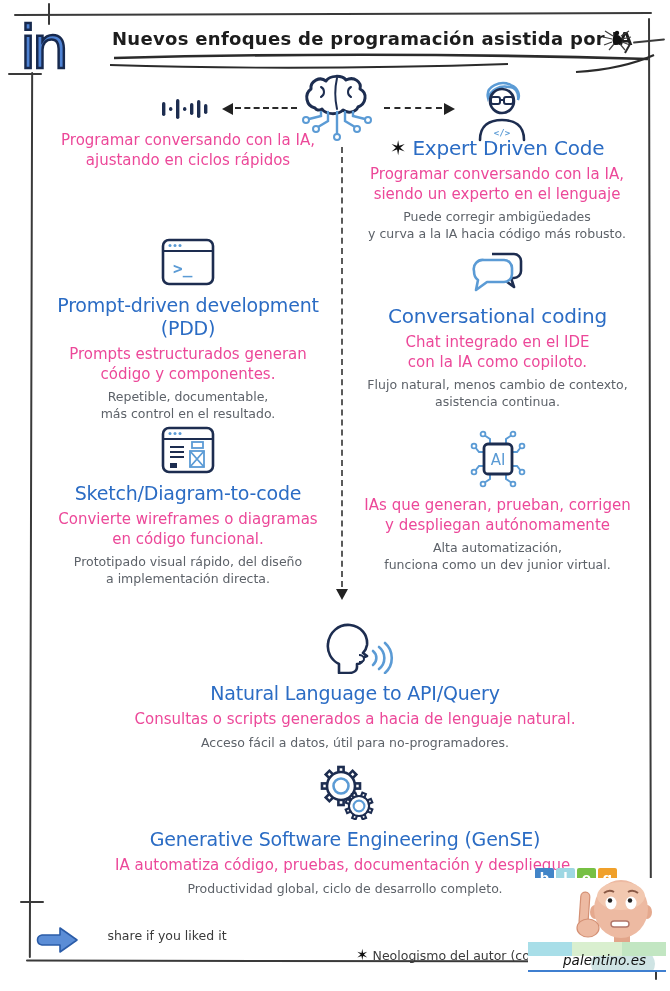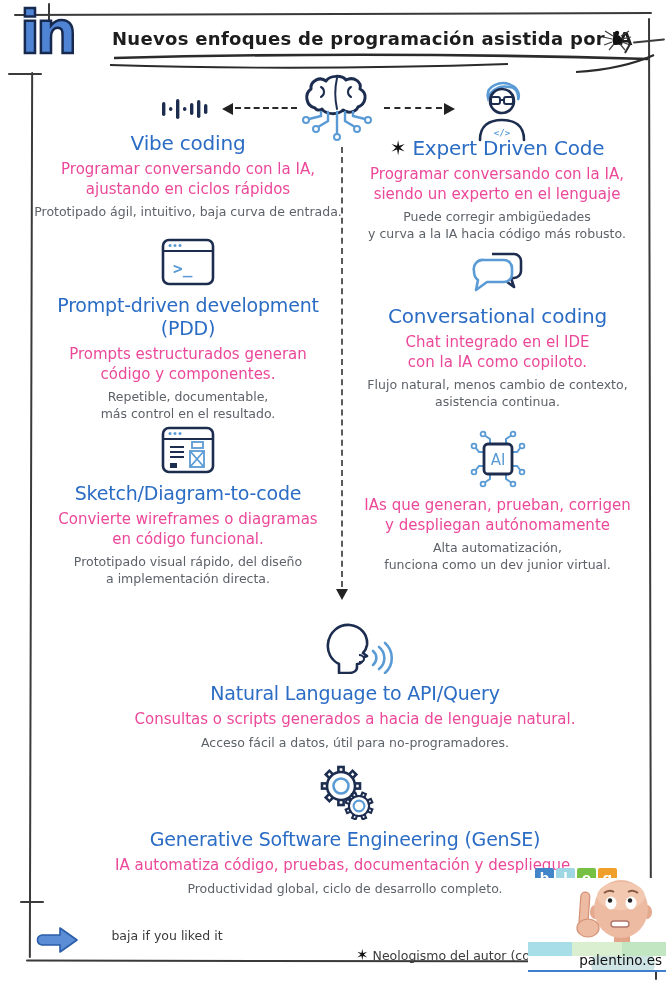--- a/index.html
+++ b/index.html
@@ -2,21 +2,21 @@
 <html><head>
 <meta charset="utf-8">
 <style>
   html,body{margin:0;padding:0;background:#fff;}
   .page{position:relative;width:670px;height:991px;background:#fff;overflow:hidden;
         font-family:"DejaVu Sans",sans-serif;color:#3a3a3a;}
   
   .hline{position:absolute;height:2px;background:#3a3a3a;border-radius:2px;}
   .vline{position:absolute;width:2px;background:#3a3a3a;border-radius:2px;}
   
-  .logo{position:absolute;left:20px;top:4px;font-size:58px;font-weight:700;line-height:1;
+  .logo{position:absolute;left:20px;top:19px;font-size:58px;font-weight:400;line-height:1;
         letter-spacing:-4px;color:#4f83d4;-webkit-text-stroke:2.5px #17294e;}
   .title{position:absolute;left:112px;top:28px;white-space:nowrap;font-size:18px;
          letter-spacing:.3px;color:#1d1d1d;font-weight:700;}
   .underline{position:absolute;left:108px;top:48px;}
   .spider{position:absolute;left:601px;top:27px;}
   
   .dash-h{position:absolute;border-top:2.5px dashed #2a2a2a;}
   .dash-v{position:absolute;border-left:2.5px dashed #5a5a5a;}
   .arr-left{position:absolute;width:0;height:0;border-top:6px solid transparent;
             border-bottom:6px solid transparent;border-right:11px solid #222;}
@@ -38,21 +38,21 @@
   .share-text{position:absolute;left:82px;top:928px;width:170px;text-align:center;}
   .share-l1{font-size:13.5px;color:#1f1f1f;}
   .share-l2{font-size:12.5px;color:#3a3a3a;}
   .footnote{position:absolute;left:356px;top:946px;font-size:12.5px;color:#3c3c3c;}
   .footnote .star{font-size:15px;color:#111;margin-right:4px;}
   .blog{position:absolute;left:535px;top:868px;display:flex;gap:2px;}
   .blog span{width:19px;height:19px;display:flex;align-items:center;justify-content:center;
              color:#fff;font-size:13px;font-weight:bold;border-radius:2px;}
   .bb{background:#4285c8;} .bl{background:#9ed7e3;} .bo{background:#76c043;} .bg{background:#f0a02a;}
   .mascot{position:absolute;left:528px;top:878px;width:138px;height:94px;}
-  .mascot .site{position:absolute;right:4px;bottom:4px;font-size:13.5px;color:#111;}
+  .mascot .site{position:absolute;right:20px;bottom:4px;font-size:13.5px;color:#111;font-style:italic;}
   .mascot .blueline{position:absolute;left:0;bottom:0;height:2px;width:100%;background:#3f7fd0;}
 </style>
 </head>
 <body>
 
 <div class="page">
 
   <div class="hline" style="left:14px;top:13px;width:638px;transform:rotate(-0.2deg)"></div>
   <div class="vline" style="left:48px;top:3px;height:22px"></div>
   <div class="hline" style="left:633px;top:40px;width:32px;transform:rotate(-6deg)"></div>
@@ -134,24 +134,22 @@
       <path d="M25,20 h4"></path>
     </g>
     <path d="M5,60 C5,45 15,40 27,40 C39,40 49,45 49,60" stroke="#1d2d50" stroke-width="2.6" fill="#fff" stroke-linecap="round"></path>
     <text x="27" y="56" text-anchor="middle" font-size="9" font-weight="bold" fill="#5b9bd5" font-family="DejaVu Sans Mono, monospace">&lt;/&gt;</text>
   </svg>
 
   <div class="dash-v" style="left:341px;top:147px;height:440px"></div>
   <div class="arr-down" style="left:336px;top:589px"></div>
 
   <section class="sec" style="left:38px;top:131px;width:300px">
-    <div class="sec-title" style="font-size:20px">Vibe coding</div>
     <div class="sec-body">Programar conversando con la IA,
 ajustando en ciclos rápidos</div>
-    <div class="sec-note">Prototipado ágil, intuitivo, baja curva de entrada.</div>
   </section>
 
   <section class="sec" style="left:347px;top:136px;width:300px">
     <div class="sec-title" style="font-size:20px"><span class="star">✶</span> <span>Expert Driven Code</span></div>
     <div class="sec-body">Programar conversando con la IA,
 siendo un experto en el lenguaje</div>
     <div class="sec-note">Puede corregir ambigüedades
 y curva a la IA hacia código más robusto.</div>
   </section>
 
@@ -293,21 +291,21 @@
     </svg>
     <div class="sec-title">Generative Software Engineering (GenSE)</div>
     <div class="sec-body">IA automatiza código, pruebas, documentación y despliegue.</div>
     <div class="sec-note">Productividad global, ciclo de desarrollo completo.</div>
   </section>
 
   <svg class="share-arrow" width="46" height="30" viewBox="0 0 46 30">
     <path d="M8,10 C2,11 2,19 8,20 L26,20 L26,27 L43,15 L26,3 L26,10 Z" fill="#5b8dd6" stroke="#2b5ca8" stroke-width="1.6" stroke-linejoin="round"></path>
   </svg>
   <div class="share-text">
-    <div class="share-l2">baja if you liked it</div>
+    <div class="share-l2">share if you liked it</div>
   </div>
   <div class="footnote">
     <span class="star">✶</span><span>Neologismo del autor (coined)</span>
   </div>
   <div class="blog">
     <span class="bb">b</span>
     <span class="bl">l</span>
     <span class="bo">o</span>
     <span class="bg">g</span>
   </div>

